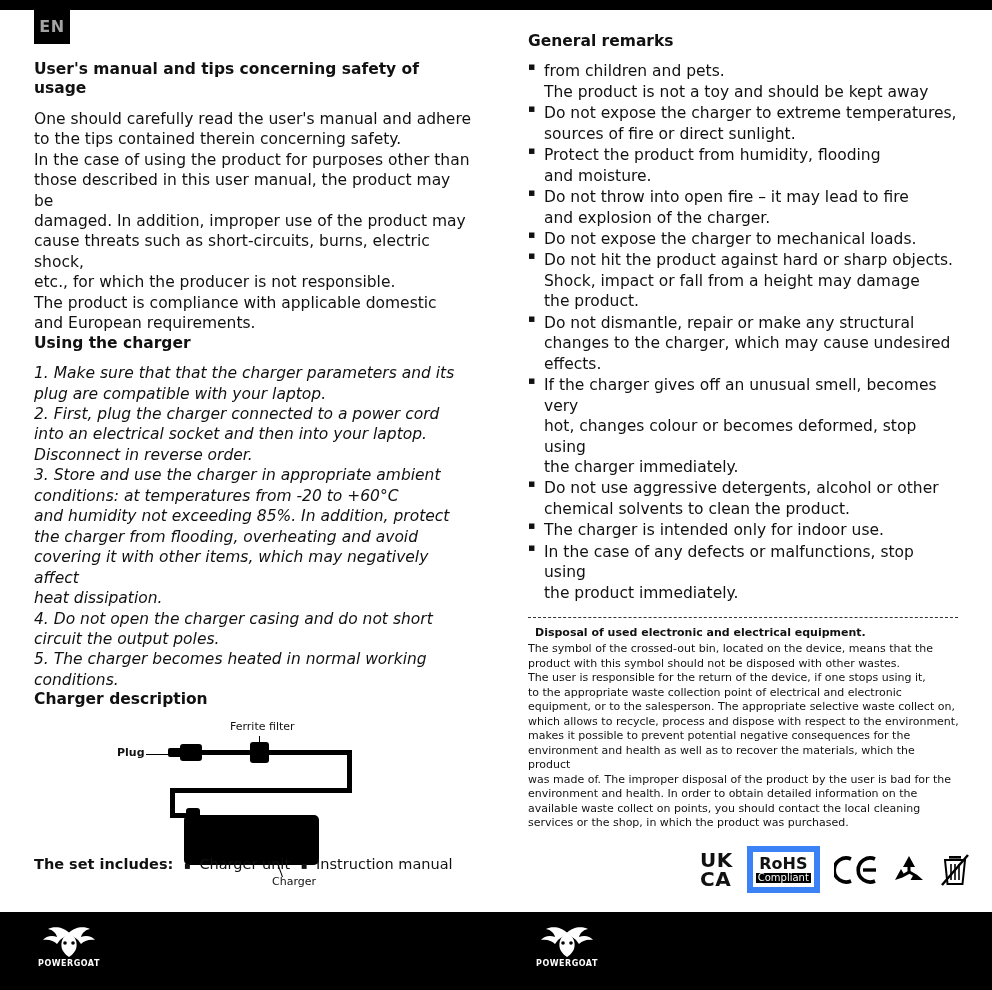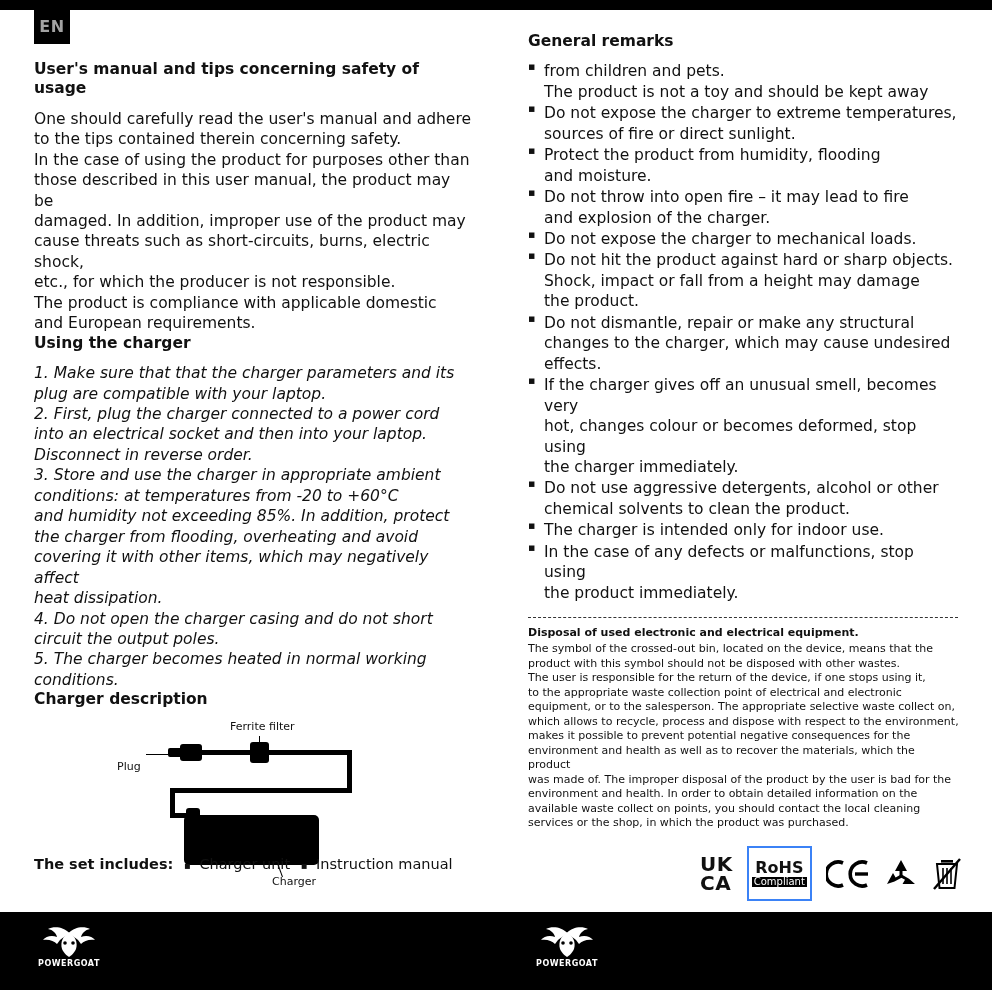--- a/index.html
+++ b/index.html
@@ -141,21 +141,21 @@
   }
   
   .dashed-sep {
     border-top: 1px dashed #333;
     margin: 14px 0 8px 0;
     width: 430px;
   }
   .disposal-title {
     font-size: 11px;
     font-weight: bold;
-    margin: 0 0 3px 0;
+    margin: 0 0 3px 7px;
   }
   .disposal-body {
     font-size: 11px;
     line-height: 1.32;
     margin: 0;
   }
   .disposal-body .line {
     display: block;
   }
   
@@ -181,22 +181,22 @@
     align-items: center;
     gap: 14px;
   }
   .mark-ukca {
     font-size: 20px;
     font-weight: bold;
     line-height: 0.95;
     letter-spacing: 0.5px;
   }
   .mark-rohs {
-    border: 2px solid #3b82f6;
-    padding: 12px 3px;
+    border: 6px solid #3b82f6;
+    padding: 4px 3px;
     text-align: center;
     line-height: 1.05;
   }
   .mark-rohs .r1 {
     font-size: 16px;
     font-weight: bold;
     display: block;
   }
   .mark-rohs .r2 {
     font-size: 10px;
@@ -268,21 +268,21 @@
     <span class="line">5. The charger becomes heated in normal working</span>
     <span class="line">conditions.</span>
   </div>
 
   <h2 class="section spaced">Charger description</h2>
 
   <div class="diagram">
     <span class="lbl" style="left:196px; top:0px;">Ferrite filter</span>
     <div class="d-leader" style="left:225px; top:16px; width:1px; height:20px;"></div>
 
-    <span class="lbl" style="left:83px; top:40px;">Plug</span>
+    <span class="lbl" style="left:83px; top:26px;font-weight:bold;">Plug</span>
     <div class="d-leader" style="left:112px; top:34px; width:22px; height:1px;"></div>
 
     <div class="d-plug" style="left:134px; top:28px; width:14px; height:9px; border-radius:2px;"></div>
     <div class="d-plug" style="left:146px; top:24px; width:22px; height:17px; border-radius:3px;"></div>
 
     <div class="d-cable" style="left:167px; top:30px; width:52px; height:5px;"></div>
 
     <div class="d-ferrite" style="left:216px; top:22px; width:19px; height:21px;"></div>
 
     <div class="d-cable" style="left:234px; top:30px; width:84px; height:5px;"></div>

